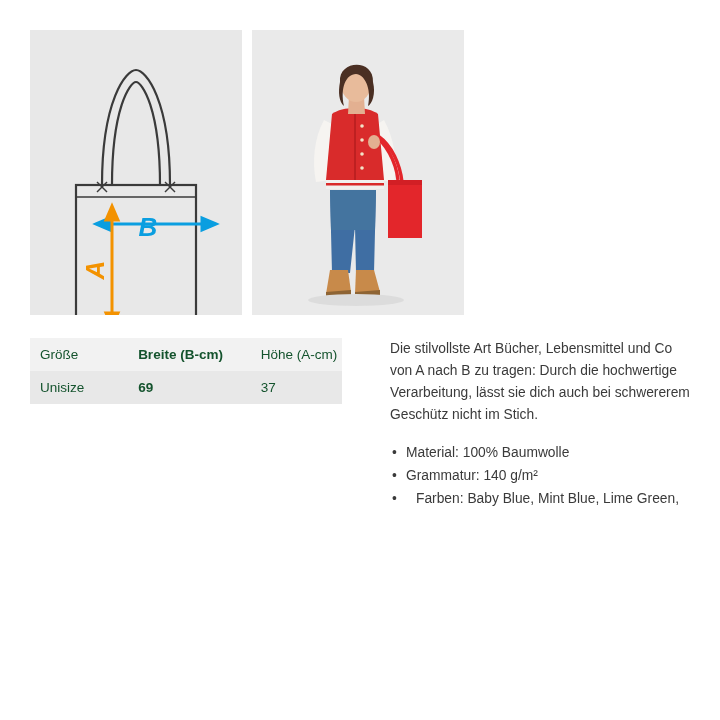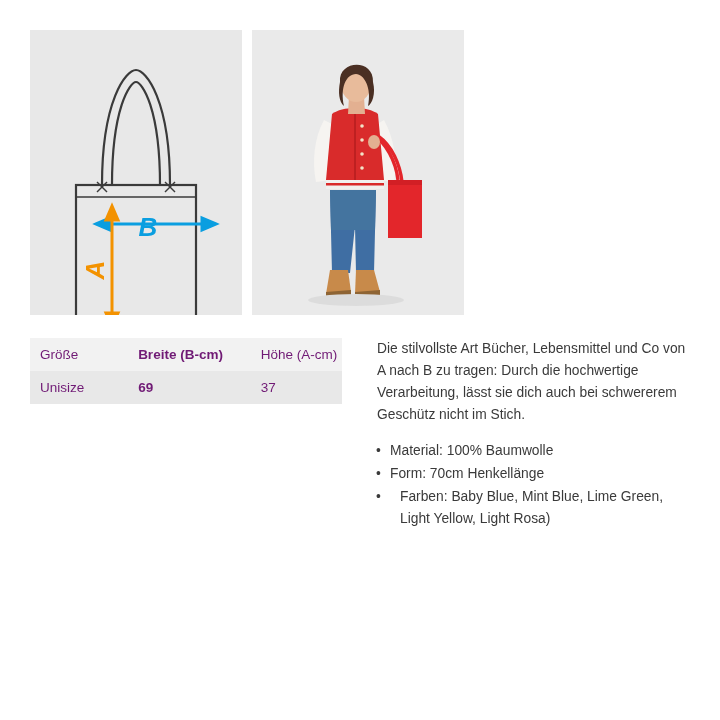--- a/index.html
+++ b/index.html
@@ -67,43 +67,43 @@
     left: 30px;
     top: 338px;
     width: 312px;
     border-collapse: collapse;
     font-size: 13.5px;
   }
   .size-table th, .size-table td {
     text-align: left;
     padding: 9px 0 9px 10px;
     font-weight: normal;
-    color: #701a75;
+    color: #14532d;
   }
   .size-table thead tr { background: #f2f2f2; }
   .size-table tbody tr { background: #e8e8e8; padding-left: 22px; }
   .size-table th:nth-child(1), .size-table td:nth-child(1) { width: 96px; }
   .size-table th:nth-child(2), .size-table td:nth-child(2) { width: 126px; font-weight: bold; }
   .size-table th:nth-child(3), .size-table td:nth-child(3) { width: 90px; }
 
   
   .description {
     position: absolute;
     left: 374px;
     top: 338px;
     width: 322px;
     font-size: 13.8px;
     line-height: 22px;
     color: #3a3a3a;
   }
   .description p {
-    margin: 0 0 14px 3px;
+    margin: 0 0 14px 16px;
   }
   .spec-list {
-    margin: 0;
+    margin: 16px;
     padding: 0;
     list-style: none;
   }
   .spec-list li {
     position: relative;
     padding-left: 16px;
     margin-bottom: 1px;
     line-height: 22px;
   }
   .spec-list li::before {
@@ -217,22 +217,21 @@
     </tbody>
   </table>
 
   <div class="description">
     <p>Die stilvollste Art Bücher, Lebensmittel und Co von A nach B zu tragen: Durch die hochwertige Verarbeitung, lässt sie dich auch bei schwererem Geschütz nicht im Stich.</p>
     <ul class="spec-list">
       <li>
         <span>Material: 100% Baumwolle</span>
       </li>
       <li>
-        <span>Form: 70cm Henkellänge</span>
+        <span>Grammatur: 140 g/m²</span>
       </li>
       <li>
         <span class="indent-line">Farben: Baby Blue, Mint Blue, Lime Green,</span>
-        <span class="indent-line">Light Yellow, Light Rosa)</span>
       </li>
     </ul>
   </div>
 
 </div>
 
 </body></html>

